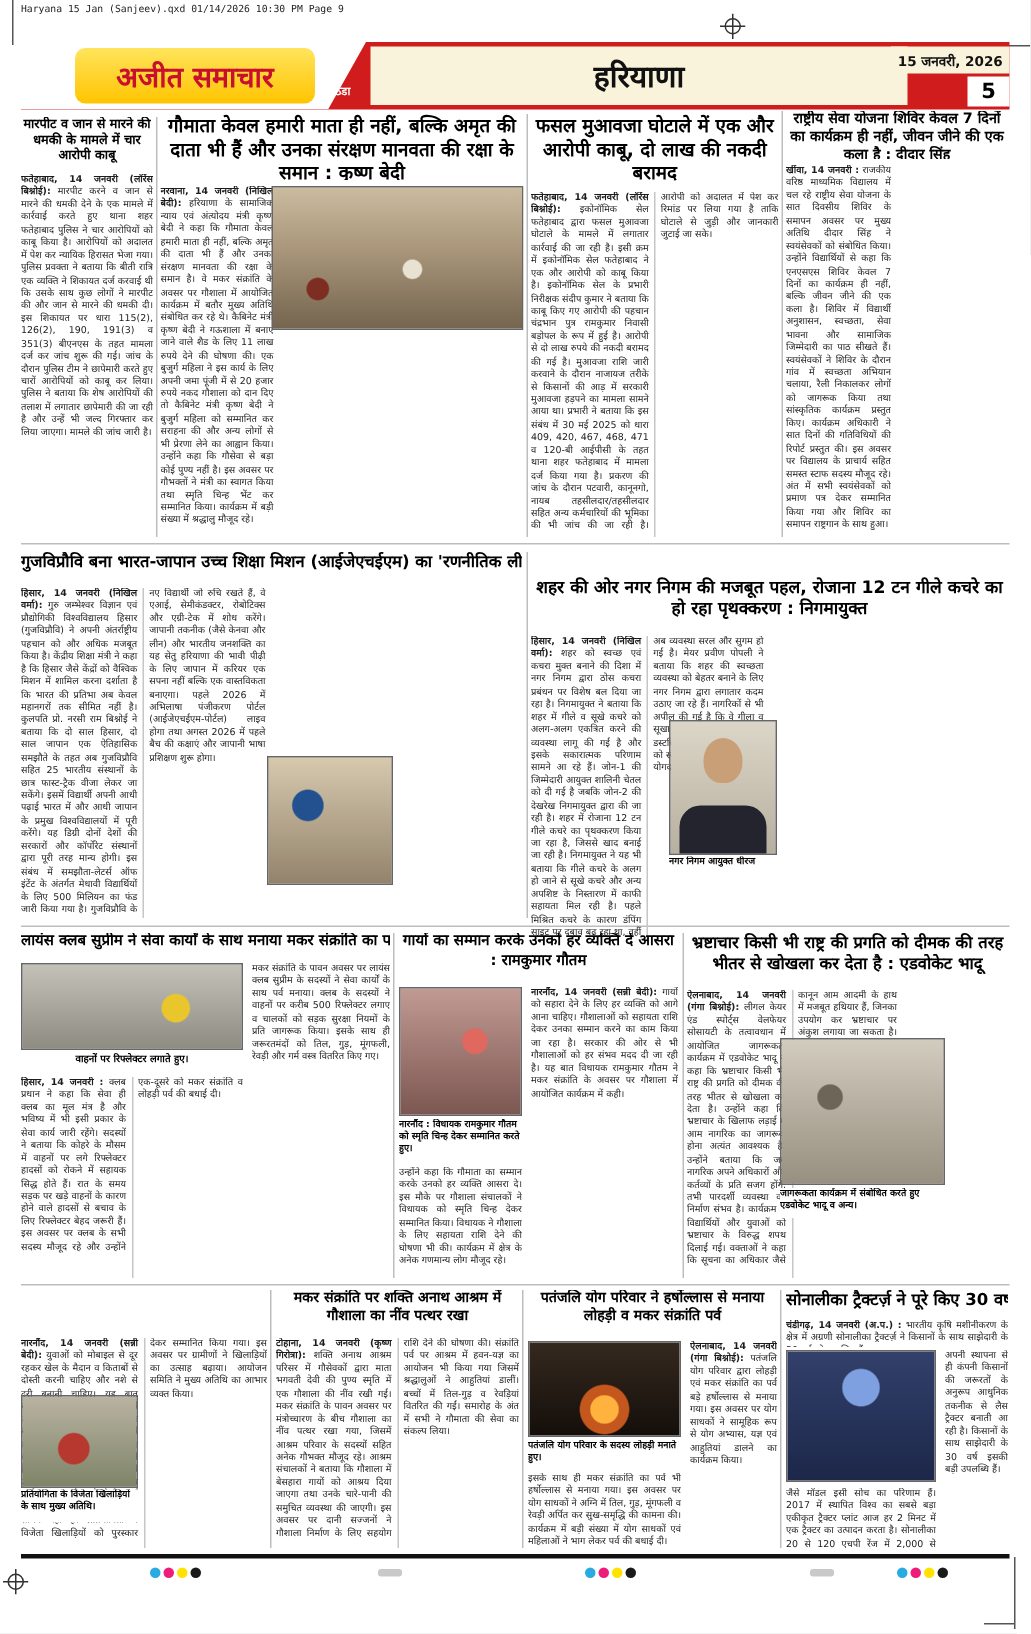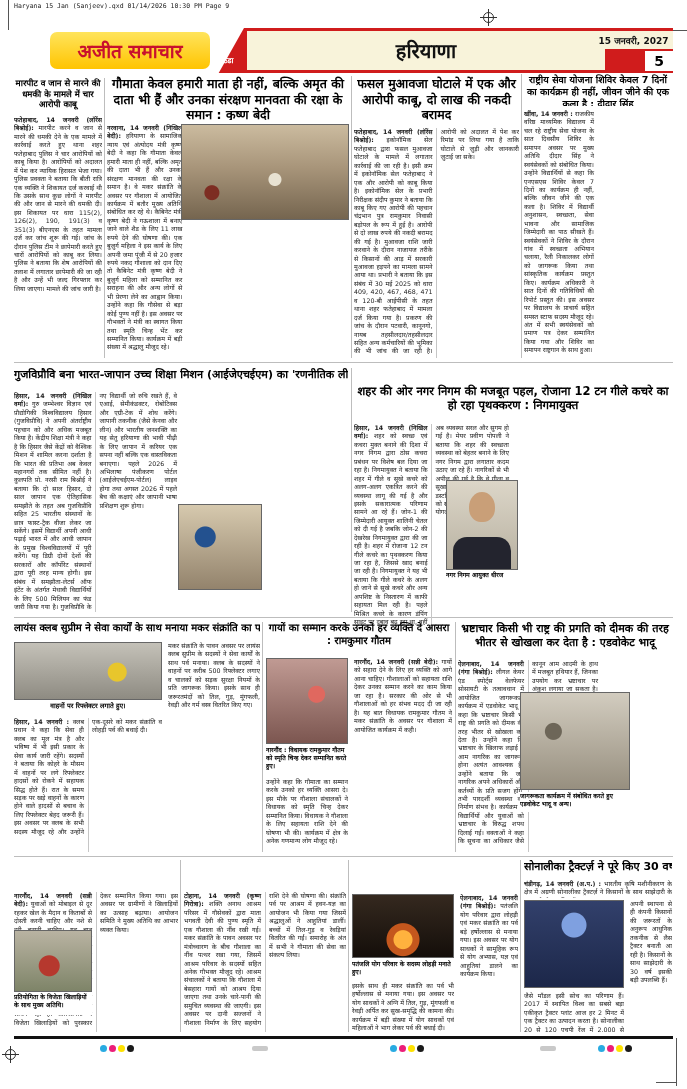--- a/index.html
+++ b/index.html
@@ -84,21 +84,21 @@
     <line x1="0" y1="8.5" x2="17" y2="8.5" stroke="#333" stroke-width="1"></line>
   </svg>
   <div class="tickv" style="left:676px;top:1038px;height:48px;"></div>
   <div class="tickh" style="left:656px;top:1082px;width:20px;"></div>
 
   <div class="mast">
     <div class="mast-left"></div>
     <div class="name-pill">अजीत समाचार</div>
     <div class="edition">बठिंडा</div>
     <div class="mast-center">हरियाणा</div>
-    <div class="mast-date">15 जनवरी, 2027</div>
+    <div class="mast-date">15 जनवरी, 2026</div>
     <div class="mast-page">5</div>
   </div>
 
   <div class="hrule" style="left:14px;top:362px;width:659px;"></div>
   <div class="hrule" style="left:14px;top:617px;width:659px;"></div>
   <div class="hrule" style="left:14px;top:856px;width:659px;"></div>
 
   <div class="vr" style="left:104px;top:78px;height:280px;"></div>
   <div class="vr" style="left:351px;top:76px;height:282px;"></div>
   <div class="vr" style="left:521px;top:74px;height:284px;"></div>
@@ -203,27 +203,29 @@
   <div class="art" style="left:14px;top:860px;width:164px;height:172px;">
     <div class="body" style="left:0;top:32px;width:164px;height:140px;column-count:2;">
       <b class="dl">नारनौंद, 14 जनवरी (सन्नी बेदी):</b>
       <span>युवाओं को मोबाइल से दूर रहकर खेल के मैदान व किताबों से दोस्ती करनी चाहिए और नशे से दूरी बनानी चाहिए। यह बात समाजसेवी रमेश कुमार ने गांव में आयोजित खेल प्रतियोगिता के समापन समारोह में कही। उन्होंने कहा कि खेल युवाओं को शारीरिक व मानसिक रूप से मजबूत बनाते हैं। आज का युवा मोबाइल में उलझकर अपना कीमती समय बर्बाद कर रहा है। नशे जैसी बुराई से बचने के लिए खेलों से बड़ा कोई साधन नहीं है। प्रतियोगिता में विजेता खिलाड़ियों को पुरस्कार देकर सम्मानित किया गया। इस अवसर पर ग्रामीणों ने खिलाड़ियों का उत्साह बढ़ाया। आयोजन समिति ने मुख्य अतिथि का आभार व्यक्त किया।</span>
     </div>
     <div class="ph ph-sports" style="left:0;top:70px;width:78px;height:62px;"></div>
     <div class="cap" style="left:0;top:133px;width:78px;height:22px;font-size:6.2px;">प्रतियोगिता के विजेता खिलाड़ियों के साथ मुख्य अतिथि।</div>
   </div>
 
   <div class="art" style="left:184px;top:860px;width:162px;height:172px;">
+    <div class="hl" style="font-size:9.5px;height:30px;">मकर संक्रांति पर शक्ति अनाथ आश्रम में गौशाला का नींव पत्थर रखा</div>
     <div class="body" style="left:0;top:32px;width:162px;height:140px;column-count:2;">
       <b class="dl">टोहाना, 14 जनवरी (कृष्ण गिरोत्रा):</b>
       <span>शक्ति अनाथ आश्रम परिसर में गौसेवकों द्वारा माता भगवती देवी की पुण्य स्मृति में एक गौशाला की नींव रखी गई। मकर संक्रांति के पावन अवसर पर मंत्रोच्चारण के बीच गौशाला का नींव पत्थर रखा गया, जिसमें आश्रम परिवार के सदस्यों सहित अनेक गौभक्त मौजूद रहे। आश्रम संचालकों ने बताया कि गौशाला में बेसहारा गायों को आश्रय दिया जाएगा तथा उनके चारे-पानी की समुचित व्यवस्था की जाएगी। इस अवसर पर दानी सज्जनों ने गौशाला निर्माण के लिए सहयोग राशि देने की घोषणा की। संक्रांति पर्व पर आश्रम में हवन-यज्ञ का आयोजन भी किया गया जिसमें श्रद्धालुओं ने आहुतियां डालीं। बच्चों में तिल-गुड़ व रेवड़ियां वितरित की गईं। समारोह के अंत में सभी ने गौमाता की सेवा का संकल्प लिया।</span>
     </div>
   </div>
 
   <div class="art" style="left:352px;top:860px;width:166px;height:172px;">
+    <div class="hl" style="font-size:9.5px;height:30px;">पतंजलि योग परिवार ने हर्षोल्लास से मनाया लोहड़ी व मकर संक्रांति पर्व</div>
     <div class="ph ph-lohri" style="left:0;top:34px;width:102px;height:64px;"></div>
     <div class="cap" style="left:0;top:100px;width:102px;height:20px;font-size:6.2px;">पतंजलि योग परिवार के सदस्य लोहड़ी मनाते हुए।</div>
     <div class="body" style="left:108px;top:34px;width:58px;height:138px;">
       <b class="dl">ऐलनाबाद, 14 जनवरी (गंगा बिश्नोई):</b>
       <span>पतंजलि योग परिवार द्वारा लोहड़ी एवं मकर संक्रांति का पर्व बड़े हर्षोल्लास से मनाया गया। इस अवसर पर योग साधकों ने सामूहिक रूप से योग अभ्यास, यज्ञ एवं आहुतियां डालने का कार्यक्रम किया।</span>
     </div>
     <div class="body" style="left:0;top:122px;width:102px;height:50px;">
       <span>इसके साथ ही मकर संक्रांति का पर्व भी हर्षोल्लास से मनाया गया। इस अवसर पर योग साधकों ने अग्नि में तिल, गुड़, मूंगफली व रेवड़ी अर्पित कर सुख-समृद्धि की कामना की। कार्यक्रम में बड़ी संख्या में योग साधकों एवं महिलाओं ने भाग लेकर पर्व की बधाई दी।</span>
     </div>
   </div>

